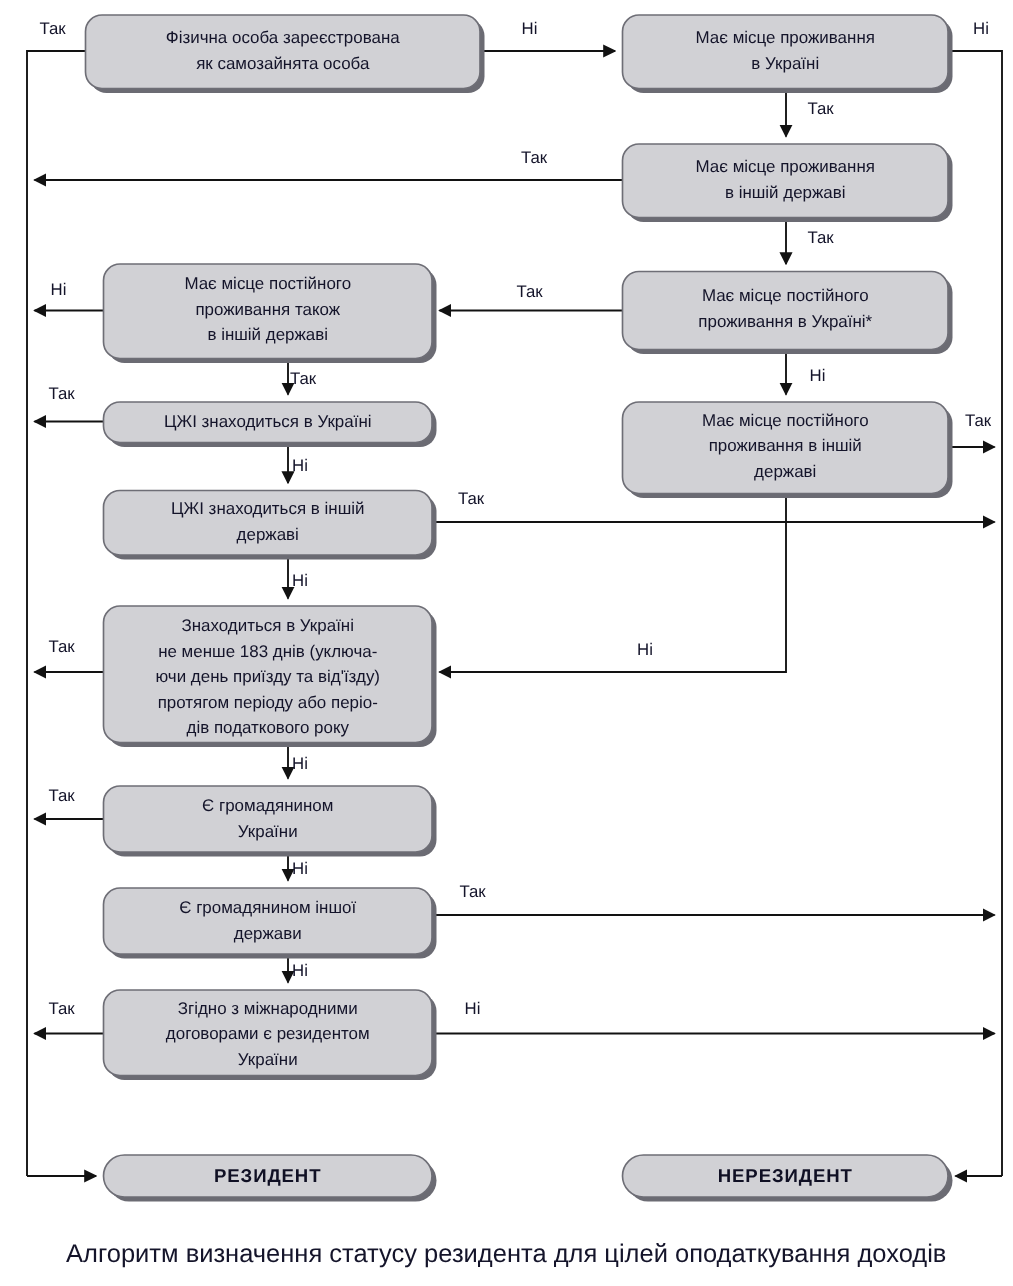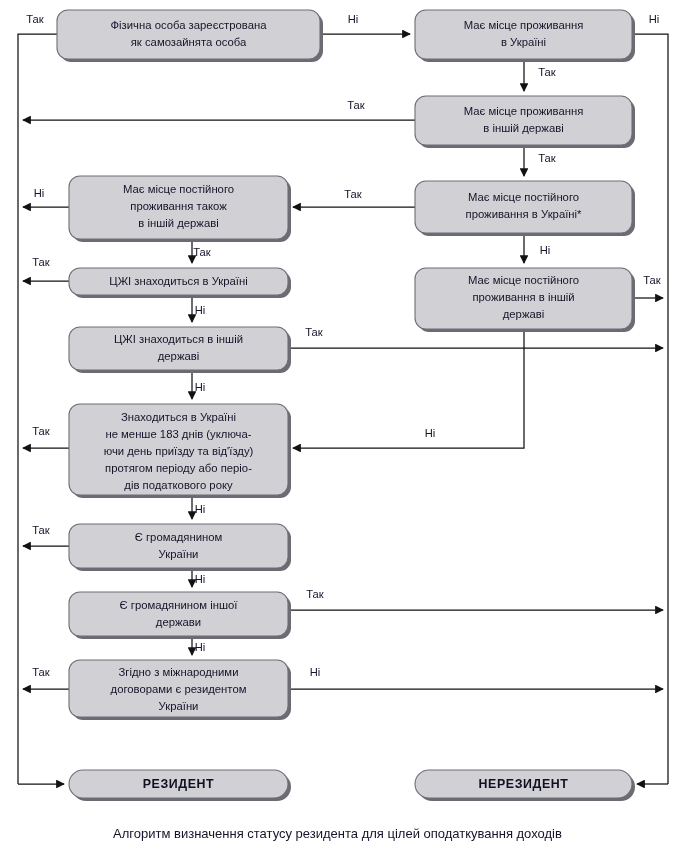--- a/index.html
+++ b/index.html
@@ -61,21 +61,21 @@
     text-anchor: middle;
     dominant-baseline: middle;
   }
   .caption {
     position: absolute;
     left: 0;
     top: 826px;
     width: 675px;
     text-align: center;
     font-family: "Liberation Sans", "DejaVu Sans", sans-serif;
-    font-size: 13px;
+    font-size: 17px;
     color: #14142a;
   }
 </style>
 </head>
 <body>
 
 <div id="chart-root">
 
   <svg class="flow" viewBox="0 0 675 857" xmlns="http://www.w3.org/2000/svg">
     <defs>

